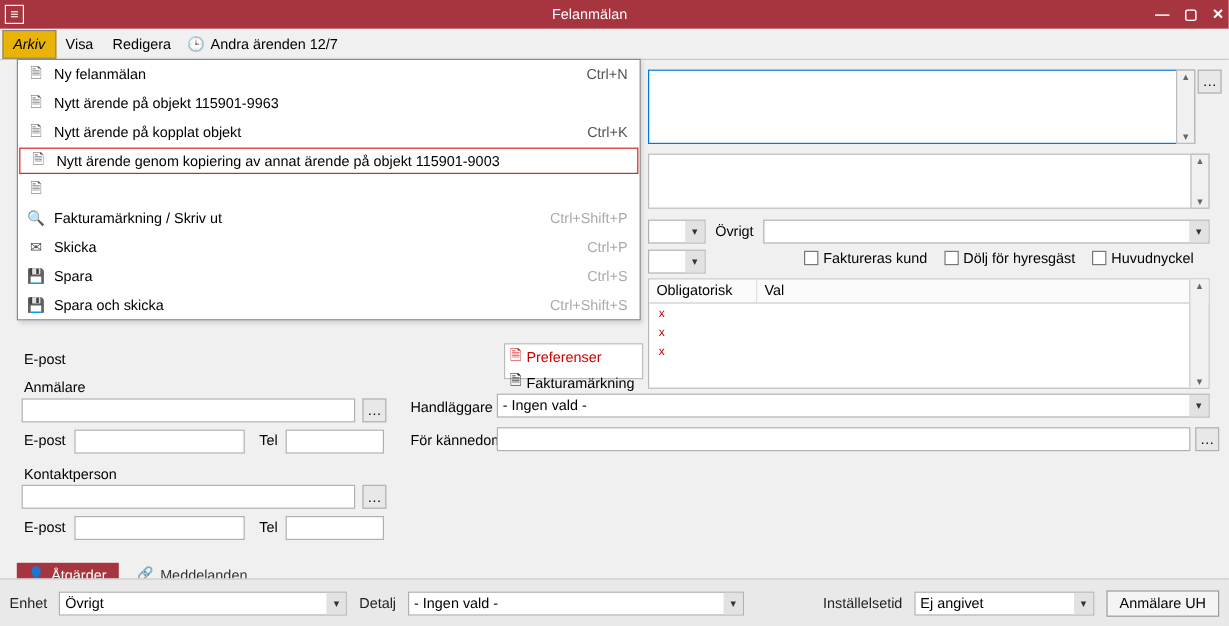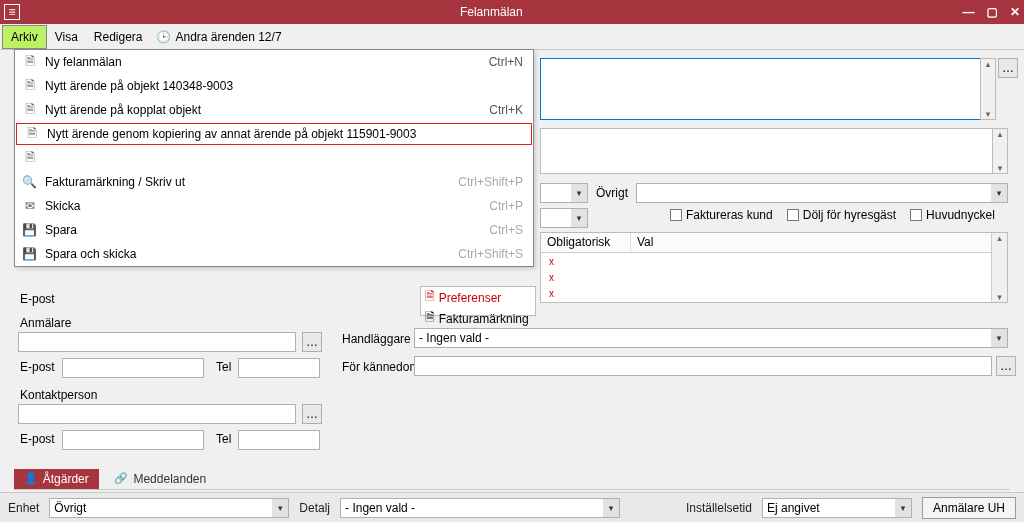--- a/index.html
+++ b/index.html
@@ -3,21 +3,21 @@
 <meta charset="utf-8">
 <style>
   * { box-sizing: border-box; font-family: "Segoe UI", Tahoma, sans-serif; font-size: 12px; }
   html, body { margin: 0; padding: 0; width: 1024px; height: 522px; overflow: hidden; background: #f0f0f0; }
   .titlebar { height: 24px; background: #a7353f; color: #fff; display: flex; align-items: center; padding: 0 4px; }
   .titlebar .title { flex: 1; text-align: center; }
   .titlebar .wbtns { display: flex; gap: 12px; font-weight: bold; font-size: 14px; }
   .titlebar .appicon { width: 16px; height: 16px; border: 1px solid #fff; display: inline-flex; align-items: center; justify-content: center; }
   .menubar { height: 26px; background: #f0f0f0; display: flex; align-items: center; border-bottom: 1px solid #c8c8c8; padding-left: 2px; }
   .menubar .mi { padding: 4px 8px; cursor: default; }
-  .menubar .mi.open { border: 1px solid #888; background: #bef264; position: relative; z-index: 20; }
+  .menubar .mi.open { border: 1px solid #888; background: #eab308; position: relative; z-index: 20; font-style: italic; }
   .menubar .extra { display: flex; align-items: center; gap: 4px; margin-left: 6px; }
 
   .dropdown {
     position: absolute; left: 14px; top: 49px; width: 520px; background: #fff;
     border: 1px solid #888; z-index: 15; box-shadow: 2px 2px 4px rgba(0,0,0,0.15);
   }
   .dropdown .di { display: flex; align-items: center; height: 24px; padding: 0 10px 0 6px; }
   .dropdown .di .ic { width: 18px; text-align: center; color: #555; }
   .dropdown .di .lbl { flex: 1; padding-left: 6px; }
   .dropdown .di .short { color: #555; }
@@ -42,21 +42,21 @@
   .lowertext .sb span { text-align: center; color: #666; font-size: 9px; }
 
   .row-ovrigt { position: absolute; left: 540px; top: 182px; right: 16px; height: 22px; display: flex; align-items: center; gap: 8px; }
   .ddl { height: 20px; border: 1px solid #b0b0b0; background: #fff; position: relative; display: inline-flex; align-items: center; padding: 0 18px 0 4px; }
   .ddl .arr { position: absolute; right: 0; top: 0; bottom: 0; width: 16px; background: #e2e2e2; display: flex; align-items: center; justify-content: center; color: #333; font-size: 9px; }
   .chks { position: absolute; left: 670px; top: 208px; right: 16px; display: flex; gap: 14px; align-items: center; }
   .chk { display: inline-flex; align-items: center; gap: 4px; }
   .chk .box { width: 12px; height: 12px; border: 1px solid #777; background: #fff; }
 
   .gridOblig {
-    position: absolute; left: 540px; top: 232px; right: 16px; height: 71px;
+    position: absolute; left: 540px; top: 232px; right: 16px; height: 92px;
     border: 1px solid #bbb; background: #fff;
   }
   .gridOblig .hdr { display: flex; height: 20px; border-bottom: 1px solid #ccc; background: #fbfbfb; }
   .gridOblig .hdr .c { padding: 2px 6px; border-right: 1px solid #e0e0e0; }
   .gridOblig .hdr .c1 { width: 90px; } .gridOblig .hdr .c2 { flex: 1; }
   .gridOblig .row { display: flex; height: 16px; align-items: center; }
   .gridOblig .row .c1 { width: 90px; color: #c00; padding-left: 8px; font-size: 10px; }
   .gridOblig .sb { position: absolute; right: 0; top: 0; bottom: 0; width: 16px; background: #f0f0f0; border-left: 1px solid #ccc; display: flex; flex-direction: column; justify-content: space-between; }
   .gridOblig .sb span { text-align: center; color: #666; font-size: 9px; }
 
@@ -93,21 +93,21 @@
   .lblFork { position: absolute; left: 342px; top: 360px; }
   .txtFork { position: absolute; left: 414px; top: 356px; right: 32px; height: 20px; border: 1px solid #b0b0b0; background: #fff; }
   .btnFork { position: absolute; right: 8px; top: 356px; }
 
   .tabbar { position: absolute; left: 14px; top: 468px; right: 14px; height: 22px; display: flex; align-items: center; gap: 6px; border-bottom: 1px solid #c8c8c8; }
   .tab { padding: 3px 10px; display: inline-flex; align-items: center; gap: 5px; }
   .tab.active { background: #a7353f; color: #fff; }
   .tab.inactive { color: #333; }
   .tab .ic { font-size: 11px; }
 
-  .footer { position: absolute; left: 0; bottom: 0; right: 0; height: 30px; background: #e9e9e9; border-top: 1px solid #c8c8c8; display: flex; align-items: center; padding: 0 8px; gap: 10px; }
+  .footer { position: absolute; left: 0; bottom: 0; right: 0; height: 40px; background: #e9e9e9; border-top: 1px solid #c8c8c8; display: flex; align-items: center; padding: 0 8px; gap: 10px; }
   .footer .lbl { color: #222; }
   .footer .flex { flex: 1; }
   .btn { height: 22px; border: 1px solid #9a9a9a; background: #f4f4f4; padding: 0 10px; display: inline-flex; align-items: center; }
 </style>
 </head>
 <body>
 
 <div class="titlebar">
   <span class="appicon">≡</span>
   <span class="title">Felanmälan</span>
@@ -129,21 +129,21 @@
 </div>
 
 <div class="dropdown">
   <div class="di">
     <span class="ic">🗎</span>
     <span class="lbl">Ny felanmälan</span>
     <span class="short">Ctrl+N</span>
   </div>
   <div class="di">
     <span class="ic">🗎</span>
-    <span class="lbl">Nytt ärende på objekt 140348-9003</span>
+    <span class="lbl">Nytt ärende på objekt 115901-9963</span>
   </div>
   <div class="di">
     <span class="ic">🗎</span>
     <span class="lbl">Nytt ärende på kopplat objekt</span>
     <span class="short">Ctrl+K</span>
   </div>
   <div class="di hl">
     <span class="ic">🗎</span>
     <span class="lbl">Nytt ärende genom kopiering av annat ärende på objekt 115901-9003</span>
   </div>

